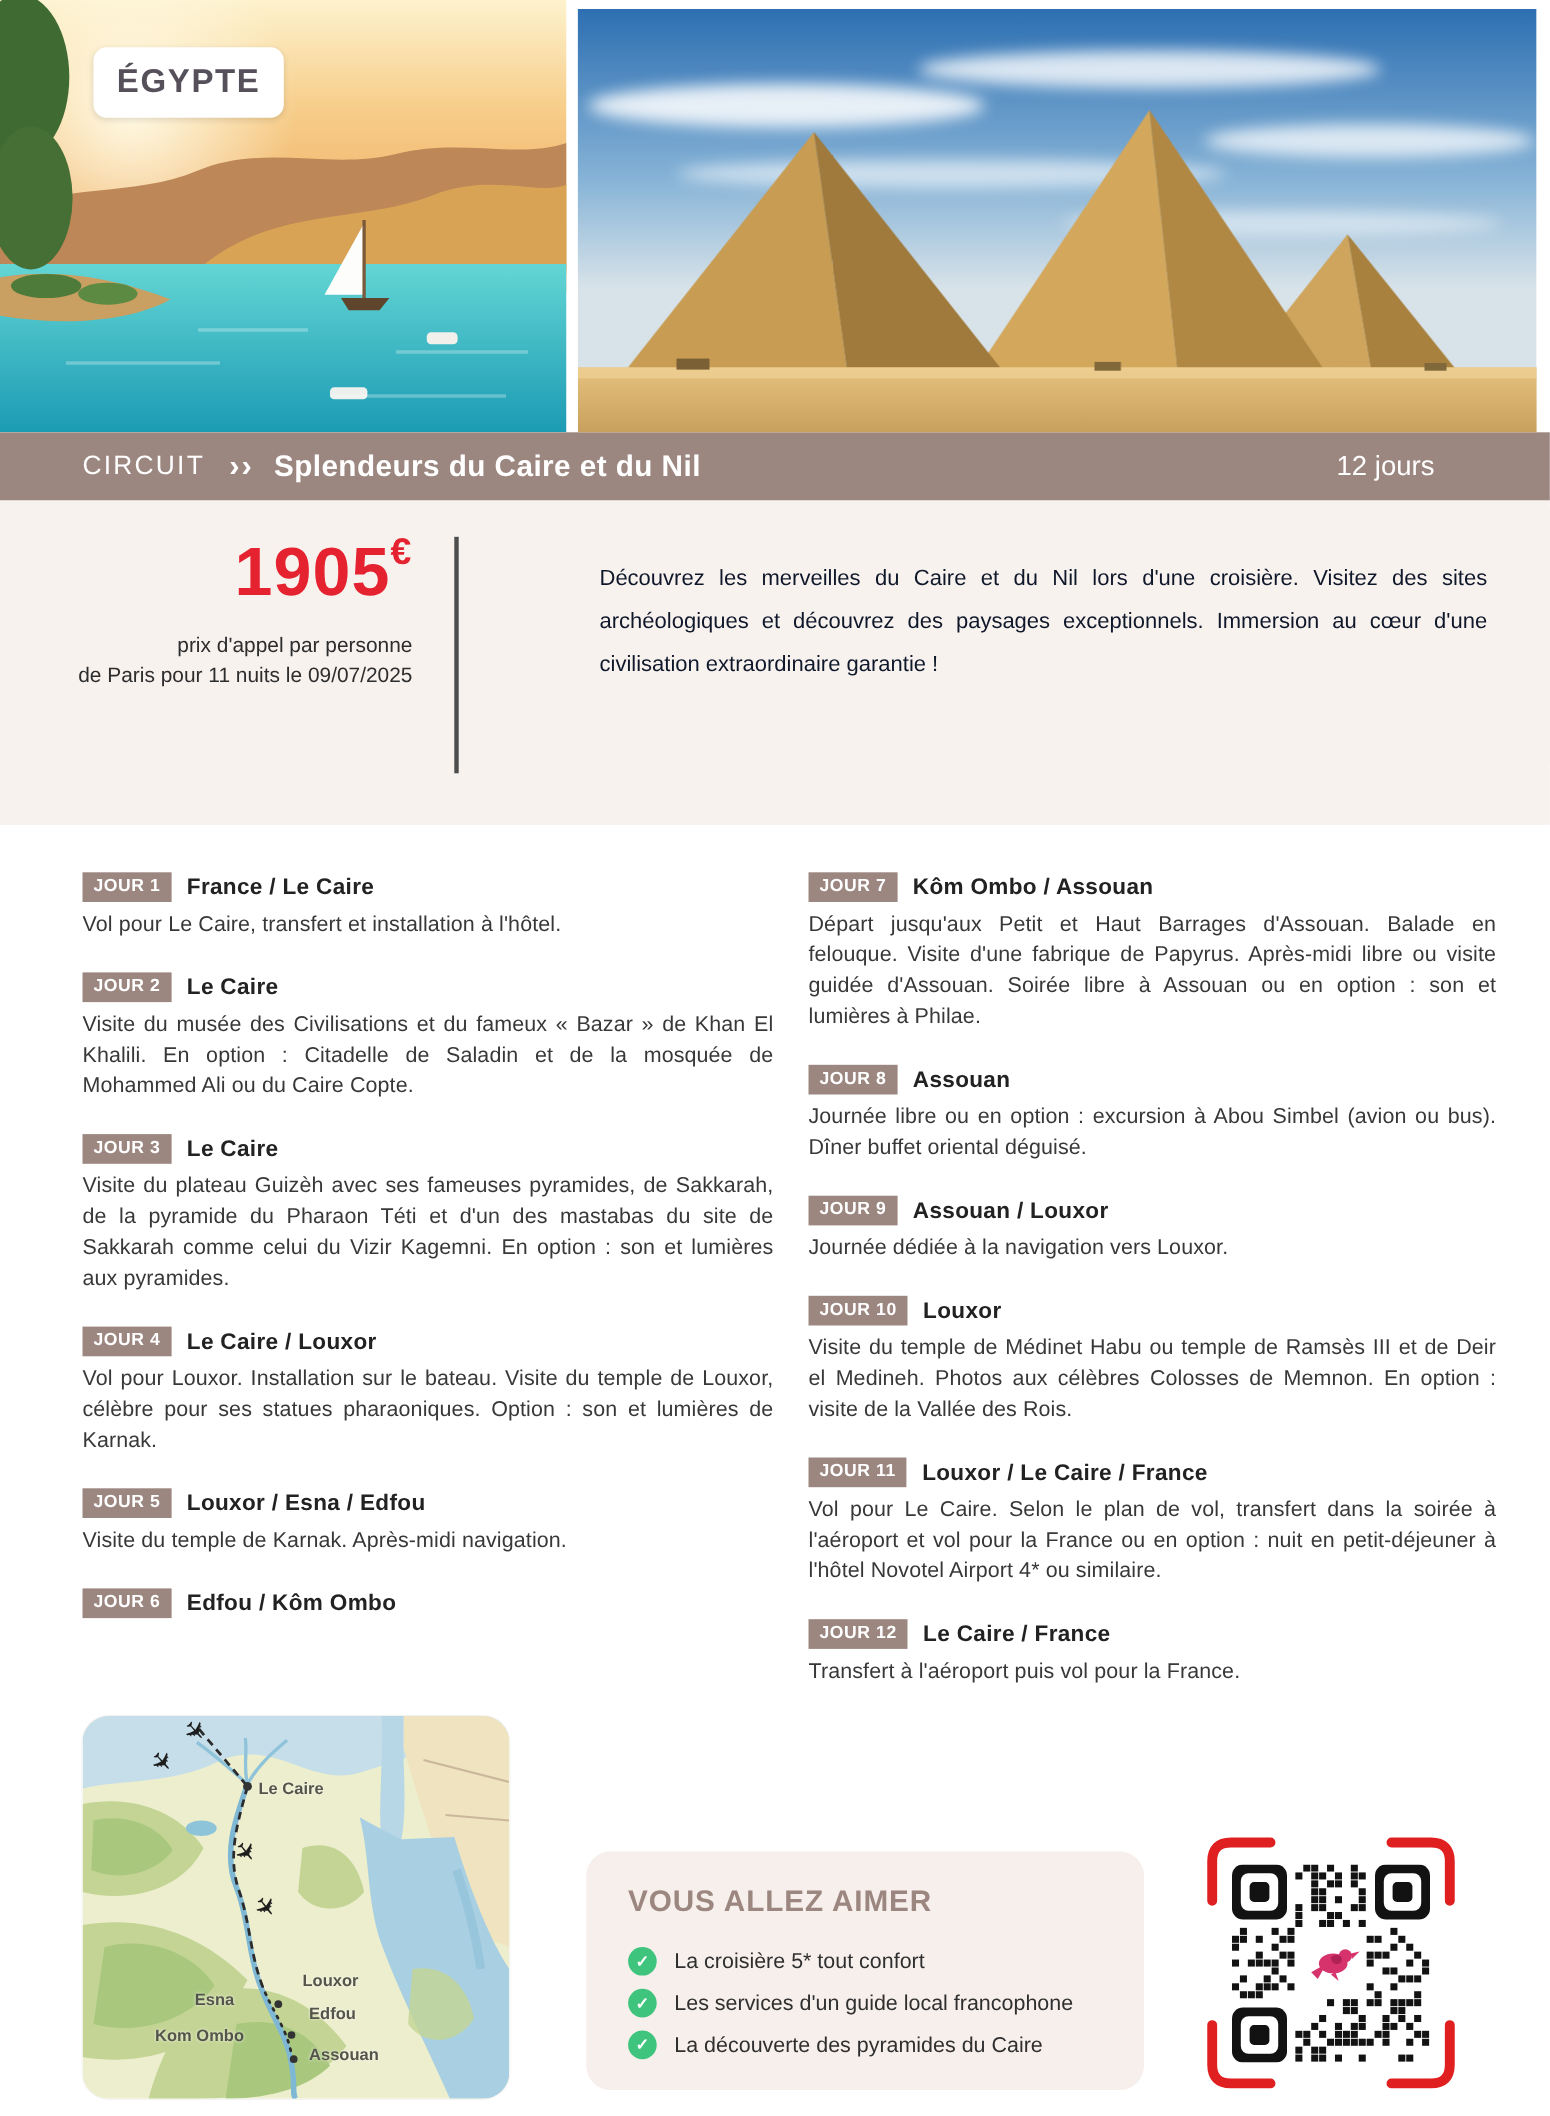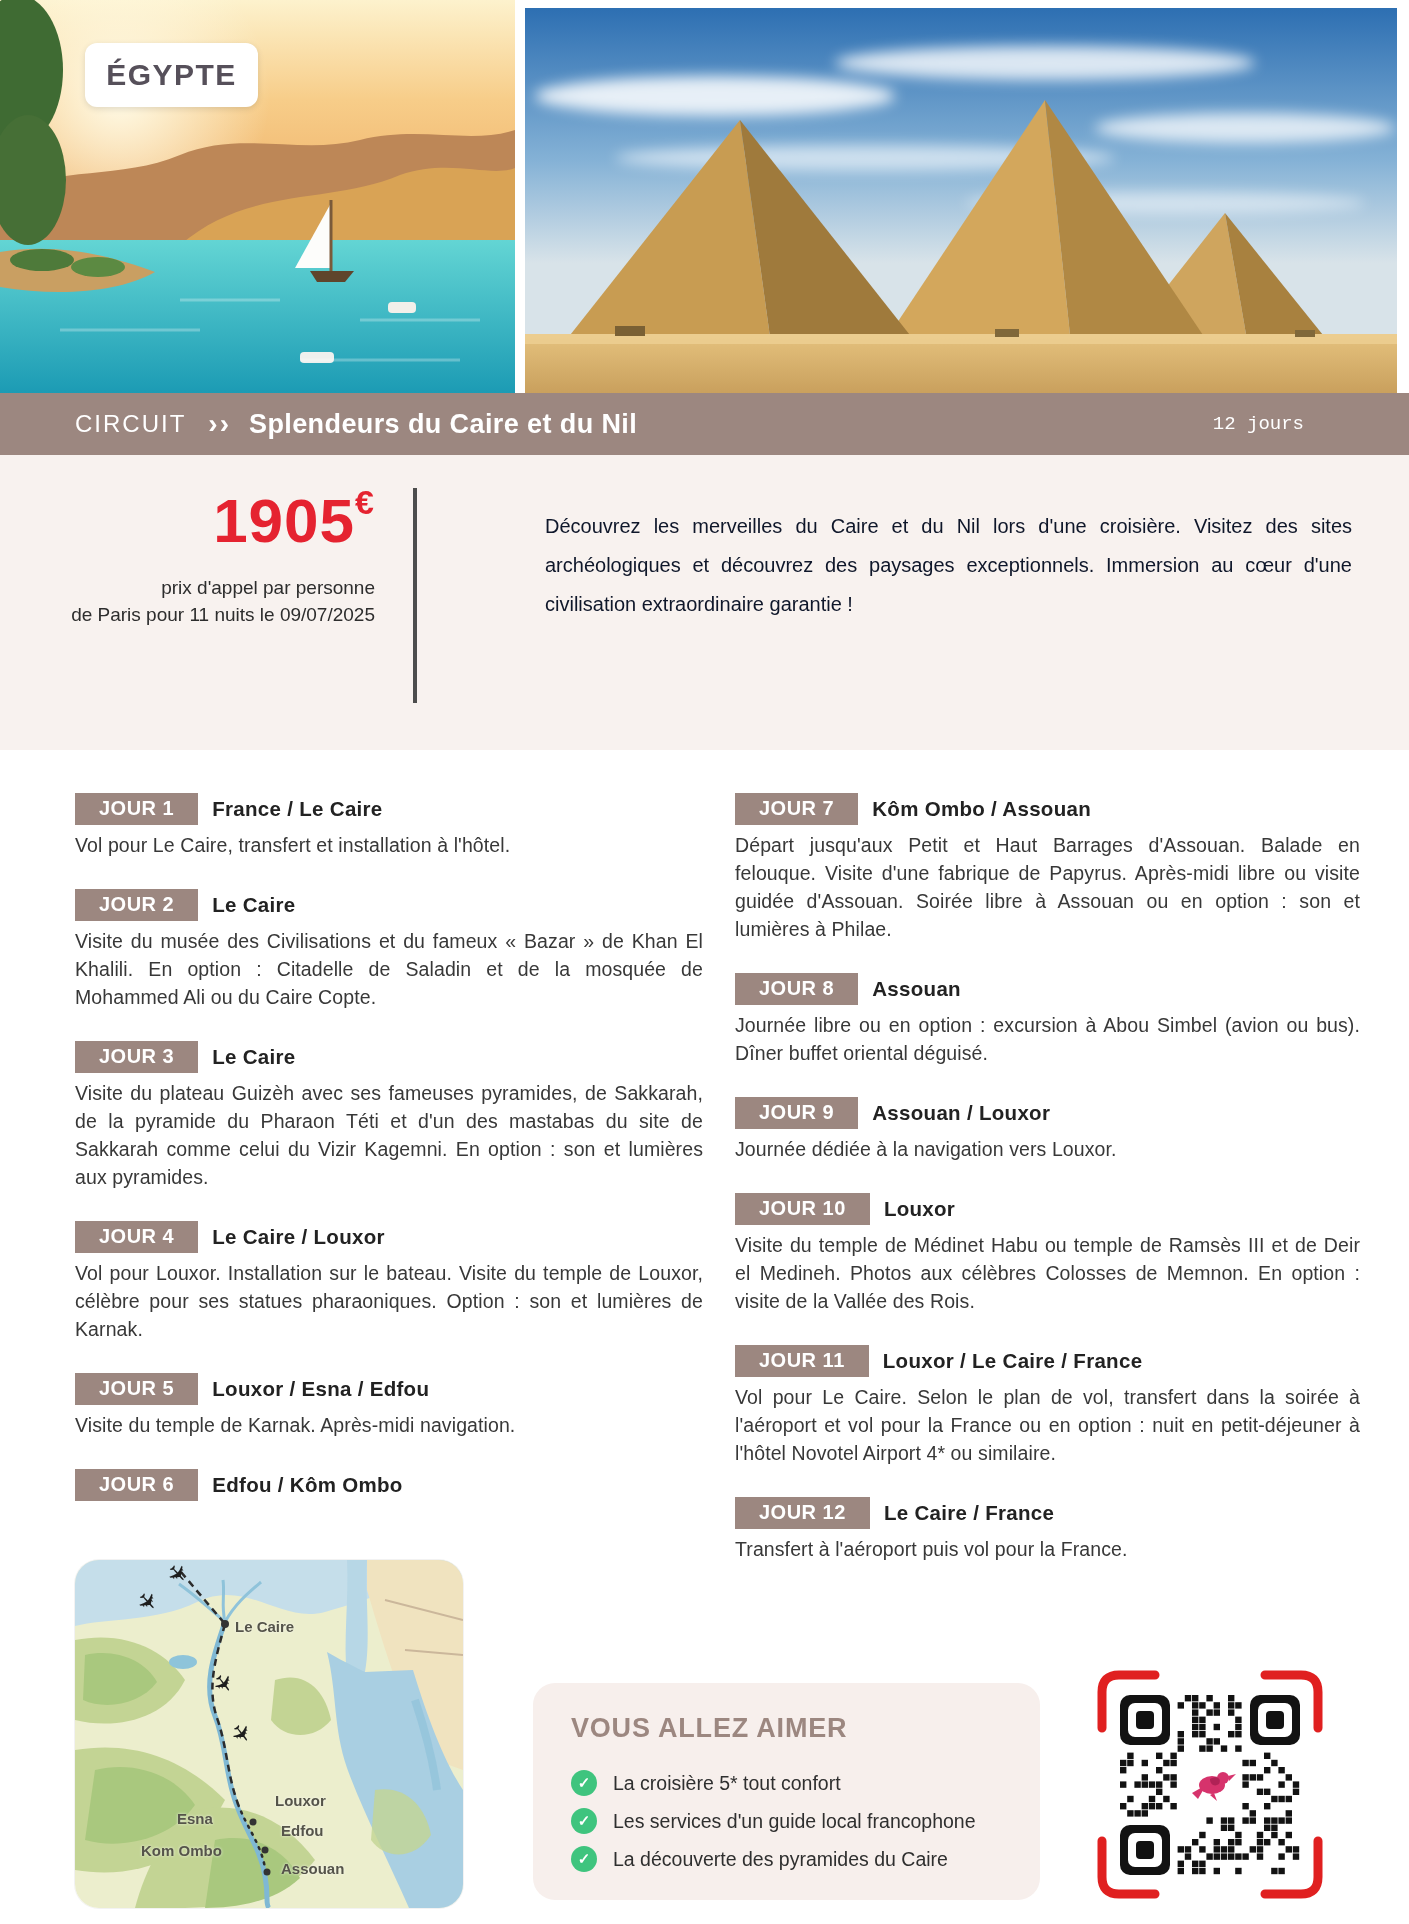--- a/index.html
+++ b/index.html
@@ -15,40 +15,40 @@
   .country-badge{position:absolute;left:85px;top:43px;width:173px;height:64px;
     background:#ffffff;border-radius:12px;display:flex;align-items:center;justify-content:center;
     font-size:30px;font-weight:bold;letter-spacing:1.5px;color:#56505a;box-shadow:0 2px 6px rgba(0,0,0,.12);}
 
   
   .banner{position:absolute;left:0;top:393px;width:1409px;height:62px;background:#9c8780;
     display:flex;align-items:center;padding:0 105px 0 75px;box-sizing:border-box;color:#fff;}
   .banner .kicker{font-size:24px;letter-spacing:2px;font-weight:400;}
   .banner .chev{font-size:28px;font-weight:bold;margin:0 18px 0 22px;letter-spacing:2px;line-height:1;}
   .banner .title{font-size:27px;font-weight:bold;letter-spacing:.4px;}
-  .banner .duration{margin-left:auto;font-size:19px;font-weight:400;font-family:Liberation Mono, monospace;}
+  .banner .duration{margin-left:auto;font-size:25px;font-weight:400;}
 
   
   .lead{position:absolute;left:0;top:455px;width:1409px;height:295px;background:#f8f2ef;}
   .price-wrap{position:absolute;left:60px;top:30px;width:315px;text-align:right;}
   .price{font-size:62px;font-weight:bold;color:#e52330;line-height:1;letter-spacing:1px;}
   .price .cur{font-size:34px;vertical-align:28px;}
   .price-note{margin-top:22px;font-size:19px;line-height:27px;color:#2d2d2d;}
   .lead-divider{position:absolute;left:413px;top:33px;width:4px;height:215px;background:#4d4d4d;}
   .intro{position:absolute;left:545px;top:32px;width:807px;font-size:20px;line-height:39px;
     text-align:justify;color:#0f172a;}
 
   
   .col{position:absolute;top:793px;}
   .col-left{left:75px;width:628px;}
   .col-right{left:735px;width:625px;}
   .day{margin-bottom:30px;}
   .day-head{display:flex;align-items:center;margin-bottom:6px;}
-  .day-badge{display:inline-block;background:#9c8780;color:#fff;font-size:20px;font-weight:bold;
-    padding:4px 24px 5px;letter-spacing:.5px;}
+  .day-badge{display:inline-block;background:#9c8780;color:#fff;font-size:16px;font-weight:bold;
+    padding:4px 10px 5px;letter-spacing:.5px;}
   .day-route{font-size:20.5px;font-weight:bold;color:#222;margin-left:14px;letter-spacing:.3px;}
   .day-desc{margin:0;font-size:19.5px;line-height:28px;text-align:justify;color:#383838;letter-spacing:.1px;}
 
   
   .map{position:absolute;left:75px;top:1560px;width:388px;height:348px;border-radius:24px;
     overflow:hidden;box-shadow:0 0 0 1px rgba(0,0,0,.05);}
   .map svg{display:block;}
   .map-label{position:absolute;font-size:15px;font-weight:bold;color:#55544a;
     text-shadow:0 0 3px rgba(255,255,255,.8);white-space:nowrap;}
   .plane{position:absolute;font-size:24px;color:#1d1d1d;line-height:1;

